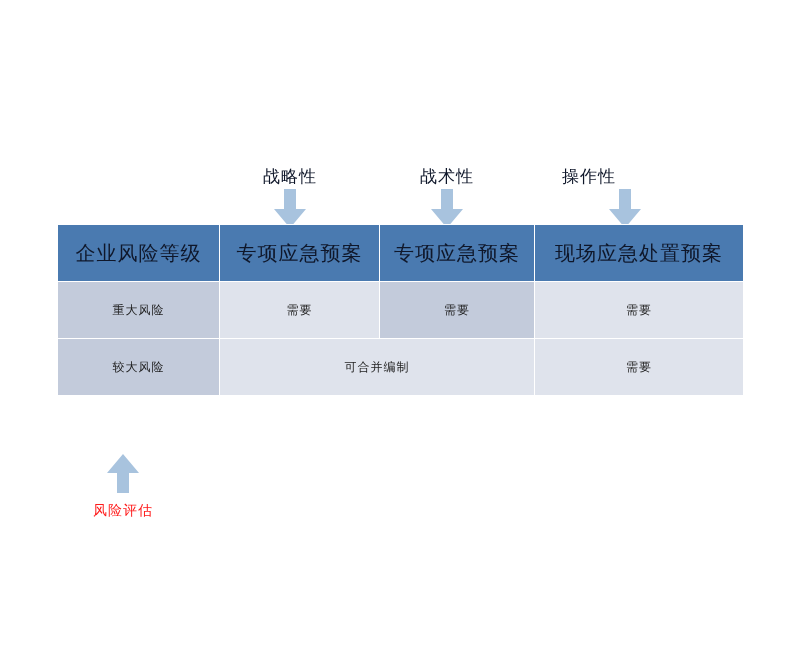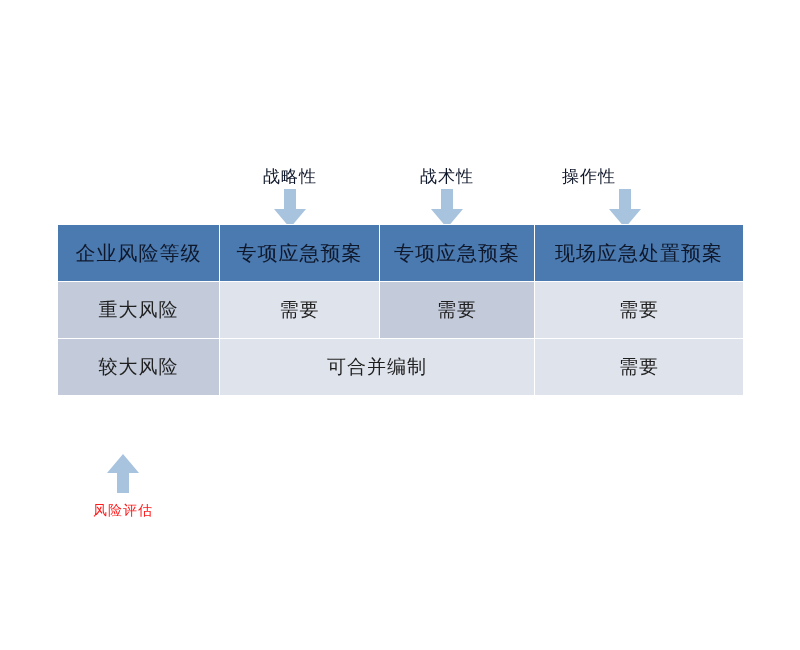--- a/index.html
+++ b/index.html
@@ -64,21 +64,21 @@
   #risk-table thead th {
     height: 56px;
     background: #4a7ab0;
     color: #0f172a;
     font-size: 20px;
     letter-spacing: 1px;
     font-family: Liberation Mono, monospace;
   }
   #risk-table tbody td {
     height: 56px;
-    font-size: 19px;
+    font-size: 12px;
     color: #1f1f1f;
     letter-spacing: 1px;
     margin-top: 33px;
   }
   
   .fill-dark  { background: #c3cbdb; }
   .fill-light { background: #dfe3ec; }
 
   
   col.c1 { width: 162px; }

